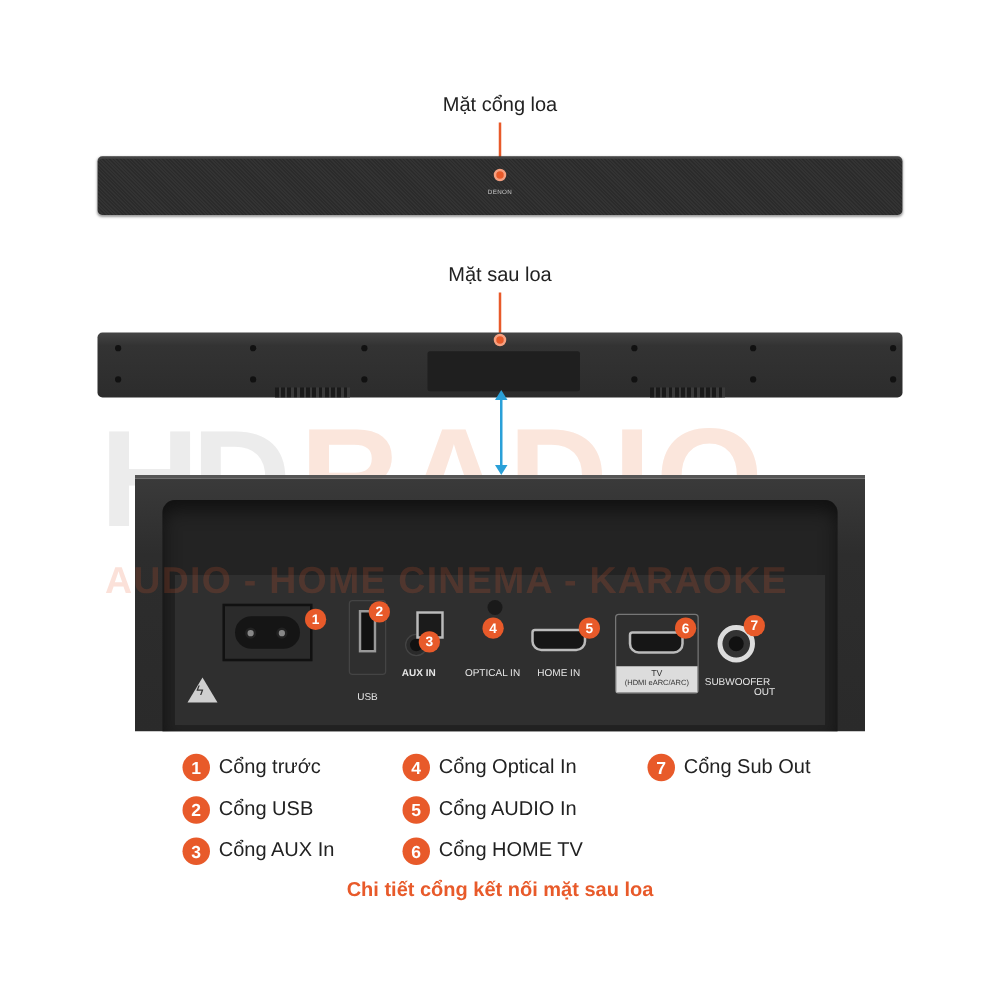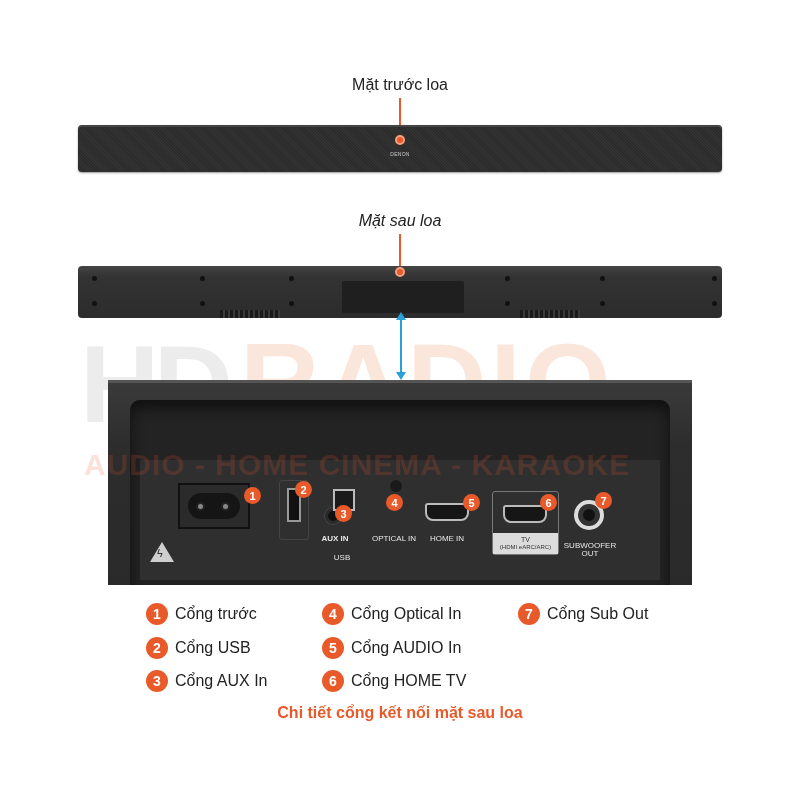--- a/index.html
+++ b/index.html
@@ -66,27 +66,27 @@
 
   
   .legend-item { position: absolute; display: flex; align-items: center; gap: 7px; font-size: 16px; color: #222; }
   .legend-num { width: 22px; height: 22px; border-radius: 50%; background: #e85a2a; color: #fff; font-weight: bold;
     font-size: 14px; display: flex; align-items: center; justify-content: center; }
   .caption { position: absolute; left: 0; top: 704px; width: 800px; text-align: center; font-size: 16px; font-weight: bold; color: #e85a2a; }
 </style>
 </head>
 <body>
 
-<div class="label-top" style="left:300px;top:76px;">Mặt trước loa</div>
+<div class="label-top" style="left:300px;top:76px;">Mặt cổng loa</div>
 <div class="leader" style="left:399px;top:98px;height:40px;"></div>
 <div class="front-bar"></div>
 <div class="dot" style="left:395px;top:135px;"></div>
 <div class="brand">DENON</div>
 
-<div class="label-top" style="left:300px;top:212px;font-style:italic;">Mặt sau loa</div>
+<div class="label-top" style="left:300px;top:212px;">Mặt sau loa</div>
 <div class="leader" style="left:399px;top:234px;height:38px;"></div>
 
 <div class="wm-hd">HD</div>
 <div class="wm-radio">RADIO</div>
 
 <div class="rear-bar"></div>
 <div class="rear-panel"></div>
 <div class="screw" style="left:92px;top:276px"></div>
 <div class="screw" style="left:92px;top:301px"></div>
 <div class="screw" style="left:200px;top:276px"></div>
@@ -121,21 +121,21 @@
     </div>
 </div>
 <div class="badge" style="left:244px;top:487px;">1</div>
 <div class="warn"></div>
 <div class="warn-bolt">ϟ</div>
 
 <div class="port usb">
     <div class="usb-slot"></div>
   </div>
 <div class="badge" style="left:295px;top:481px;">2</div>
-<div class="plabel" style="left:279px;top:553px;width:30px;margin-left:48px;">USB</div>
+<div class="plabel" style="left:279px;top:553px;width:30px;">USB</div>
 
 <div class="port aux"></div>
 <div class="badge" style="left:335px;top:505px;">3</div>
 <div class="plabel" style="left:313px;top:534px;width:44px;font-weight:bold;">AUX IN</div>
 
 <div class="port opt" style="left:333px;"></div>
 <div class="badge" style="left:386px;top:494px;">4</div>
 <div class="plabel" style="left:364px;top:534px;width:60px;">OPTICAL IN</div>
 
 <div class="port hdmi hdmi-in"></div>
@@ -146,21 +146,21 @@
     <div class="tv-box-bottom"></div>
   </div>
 <div class="port hdmi hdmi-tv"></div>
 <div class="badge" style="left:540px;top:494px;">6</div>
 <div class="plabel dark" style="left:492px;top:536px;width:67px;font-size:7px;">TV</div>
 <div class="plabel dark" style="left:492px;top:544px;width:67px;">(HDMI eARC/ARC)</div>
 
 <div class="port sub"></div>
 <div class="badge" style="left:595px;top:492px;">7</div>
 <div class="plabel" style="left:560px;top:541px;width:60px;">SUBWOOFER</div>
-<div class="plabel" style="left:560px;top:549px;width:60px;">OUT</div>
+<div class="plabel" style="left:560px;top:549px;width:60px;text-align:right;">OUT</div>
 
 <div class="legend-item" style="left:146px;top:603px;">
   <span class="legend-num">1</span>
   <span>Cổng trước</span>
 </div>
 <div class="legend-item" style="left:146px;top:637px;">
   <span class="legend-num">2</span>
   <span>Cổng USB</span>
 </div>
 <div class="legend-item" style="left:146px;top:670px;">

